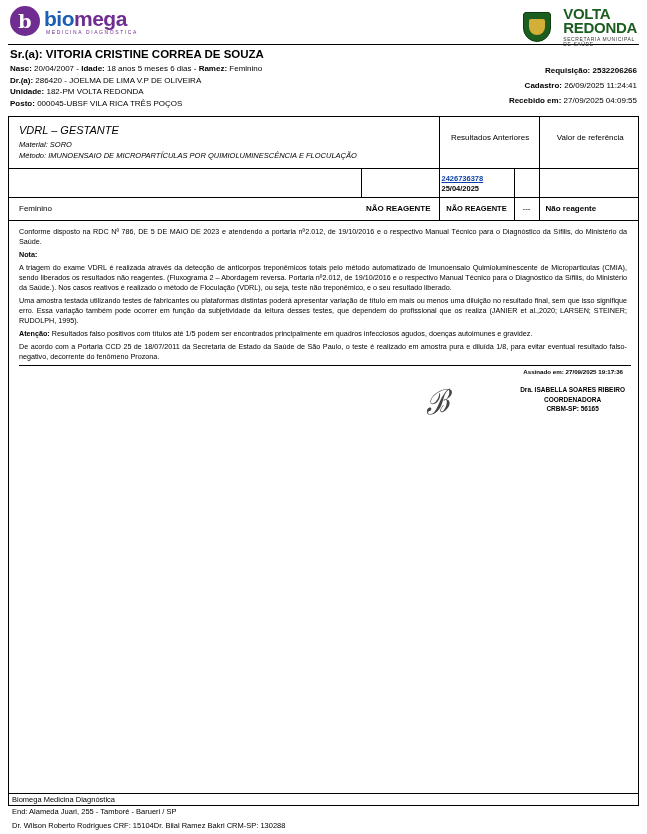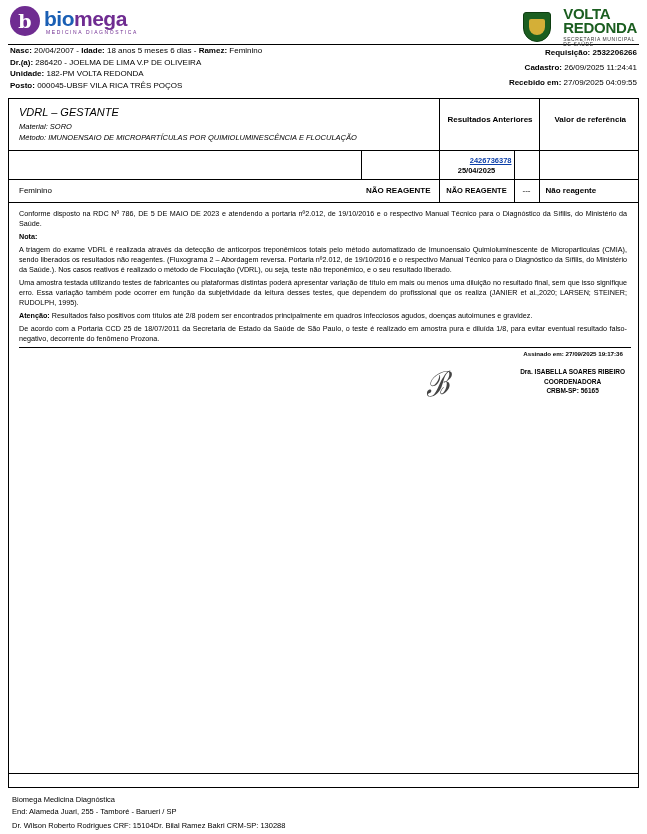--- a/index.html
+++ b/index.html
@@ -119,29 +119,29 @@
 
   .exam-title {
     font-size: 11px; font-weight: normal; font-style: italic;
     padding: 7px 0 4px 10px;
   }
   .exam-meta {
     font-size: 7.5px; font-style: italic; padding: 0 8px 6px 10px;
     line-height: 1.45;
   }
   .hdr-cell {
-    text-align: center; font-size: 8px; font-weight: bold;
+    text-align: center; font-size: 8px; font-weight: normal;
     padding: 16px 0 4px 2px;
   }
   .prev-link {
-    text-align: right; font-size: 7.5px; padding: 5px 2px 1px 2px;
+    text-align: left; font-size: 7.5px; padding: 5px 2px 1px 2px;
     color: #0b3ea8; text-decoration: underline; font-weight: bold;
   }
   .prev-date {
-    text-align: center; font-size: 7.5px; font-weight: bold;
+    font-size: 7.5px; font-weight: bold;
     padding: 0 2px 4px 2px;
   }
   .res-label { font-size: 8px; padding: 6px 0 6px 10px; }
   .res-value {
     font-size: 8px; font-weight: bold; text-align: right;
     padding: 6px 8px 6px 0;
   }
   .res-prev {
     font-size: 7.5px; font-weight: bold; text-align: center;
     padding: 6px 2px; line-height: 1.25;
@@ -175,21 +175,21 @@
   }
   .sig-doc {
     position: absolute; right: 14px; top: 10px;
     text-align: center; font-size: 6.5px; font-weight: bold;
     line-height: 1.45;
   }
   .footer {
     position: absolute;
     left: 8px; right: 8px; bottom: 0;
     border-top: 1px solid #000;
-    padding: 20px 4px 2px 4px;
+    padding: 0 4px 2px 4px;
     font-size: 7.5px;
     line-height: 1.55;
   }
   .footer .docs {
     display: flex; padding-top: 3px;
   }
 </style>
 </head>
 <body>
 
@@ -210,20 +210,21 @@
       <div class="city-text">
         <div class="l1">VOLTA</div>
         <div class="l2">REDONDA</div>
         <div class="l3">SECRETARIA MUNICIPAL</div>
         <div class="l4">DE SAÚDE</div>
       </div>
     </div>
   </div>
   <div class="hrule"></div>
 
+  <div class="patient-name">Sr.(a): VITORIA CRISTINE CORREA DE SOUZA</div>
   <div class="patient-grid">
     <div class="pg-left">
       <div>
         <span class="lbl">Nasc:</span>
         <span>20/04/2007 -</span>
         <span class="lbl">Idade:</span>
         <span>18 anos 5 meses 6 dias  -</span>
         <span class="lbl">Ramez:</span>
         <span>Feminino</span>
       </div>
@@ -314,21 +315,21 @@
           <div class="res-ref">Não reagente</div>
         </td>
       </tr>
       <tr>
         <td colspan="5" class="hline-top">
           <div class="notes">
             <p>Conforme disposto na RDC Nº 786, DE 5 DE MAIO DE 2023 e atendendo a portaria nº2.012, de 19/10/2016 e o respectivo Manual Técnico para o Diagnóstico da Sífilis, do Ministério da Saúde.</p>
             <p><b>Nota:</b></p>
             <p>A triagem do exame VDRL é realizada através da detecção de anticorpos treponêmicos totais pelo método automatizado de Imunoensaio Quimioluminescente de Microparticulas (CMIA), sendo liberados os resultados não reagentes. (Fluxograma 2 – Abordagem reversa. Portaria nº2.012, de 19/10/2016 e o respectivo Manual Técnico para o Diagnóstico da Sífilis, do Ministério da Saúde.). Nos casos reativos é realizado o método de Floculação (VDRL), ou seja, teste não treponêmico, e o seu resultado liberado.</p>
             <p>Uma amostra testada utilizando testes de fabricantes ou plataformas distintas poderá apresentar variação de título em mais ou menos uma diluição no resultado final, sem que isso signifique erro. Essa variação também pode ocorrer em função da subjetividade da leitura desses testes, que dependem do profissional que os realiza (JANIER et al.,2020; LARSEN; STEINER; RUDOLPH, 1995).</p>
-            <p><b>Atenção:</b> <span>Resultados falso positivos com títulos até 2/8 podem ser encontrados principalmente em quadros infecciosos agudos, doenças autoimunes e gravidez.</span></p>
+            <p><b>Atenção:</b> <span>Resultados falso positivos com títulos até 1/5 podem ser encontrados principalmente em quadros infecciosos agudos, doenças autoimunes e gravidez.</span></p>
             <p>De acordo com a Portaria CCD 25 de 18/07/2011 da Secretaria de Estado da Saúde de São Paulo, o teste é realizado em amostra pura e diluída 1/8, para evitar eventual resultado falso-negativo, decorrente do fenômeno Prozona.</p>
           </div>
           <div class="signed-line">Assinado em: 27/09/2025 19:17:36</div>
           <div class="sig-area">
             <div class="sig-mark">ℬ</div>
             <div class="sig-doc">
               <div>Dra. ISABELLA SOARES RIBEIRO</div>
               <div>COORDENADORA</div>
               <div>CRBM-SP: 56165</div>
             </div>

